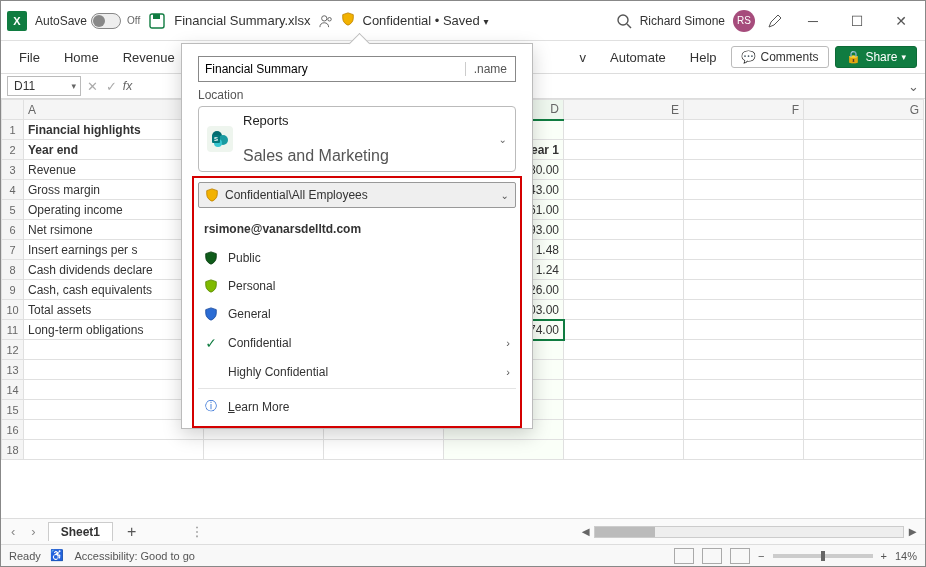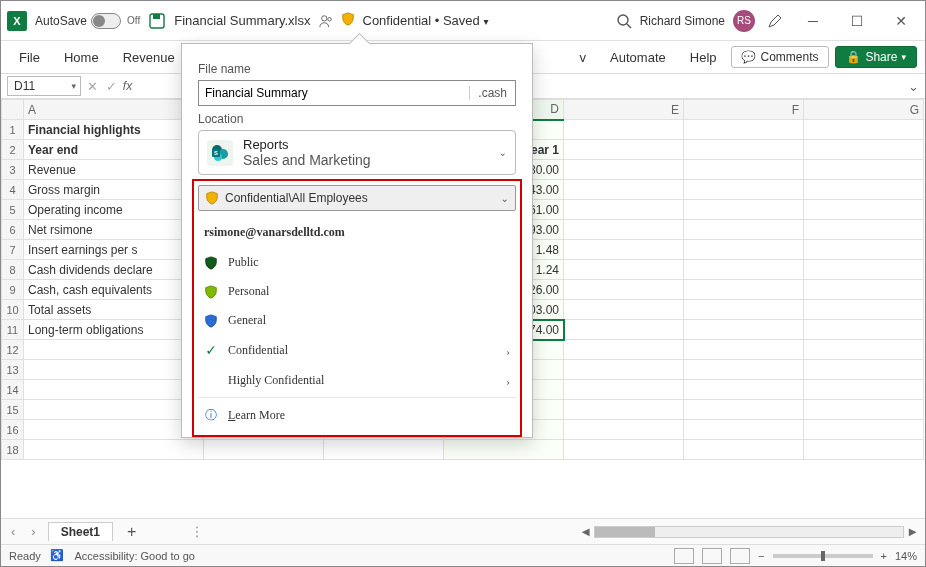--- a/index.html
+++ b/index.html
@@ -68,28 +68,28 @@
   
   .popover { position:absolute; top:42px; left:180px; width:352px; background:#fff; border:1px solid #bbb; box-shadow:0 6px 18px rgba(0,0,0,.18); padding:12px 16px 6px; z-index:50; }
   .popover::before { content:""; position:absolute; top:-8px; left:170px; width:14px; height:14px; background:#fff; border-left:1px solid #bbb; border-top:1px solid #bbb; transform:rotate(45deg); }
   .pop-label { font-size:12px; color:#555; margin:6px 0 4px; }
   .fname-row { display:flex; border:1px solid #888; height:26px; align-items:center; }
   .fname-row input { flex:1; border:none; padding:0 6px; font-size:12px; outline:none; }
   .fname-row .ext { padding:0 8px; border-left:1px solid #ccc; font-size:12px; color:#555; }
   .loc-box { border:1px solid #bbb; border-radius:4px; padding:6px 8px; display:flex; gap:10px; align-items:center; }
   .sp-icon { width:26px; height:26px; border-radius:4px; background:#eef5ee; display:flex; align-items:center; justify-content:center; color:#036c70; font-weight:bold; }
   .loc-text .t1 { font-size:13px; color:#222; }
-  .loc-text .t2 { font-size:14px; color:#555; }
+  .loc-text .t2 { font-size:16px; color:#555;margin-top:19px; }
   .loc-box .chev { margin-left:auto; color:#666; font-size:10px; }
 
   
   .sens-wrap { outline:2px solid #d40000; outline-offset:4px; margin-top:10px; padding-top:0; }
   .sens-select { border:1px solid #999; background:#efefef; height:26px; border-radius:2px; display:flex; align-items:center; gap:6px; padding:0 6px; font-size:12px; }
   .sens-select .chev { margin-left:auto; font-size:10px; color:#555; }
-  .sens-list { margin-top:6px;font-family:Liberation Serif, serif; }
+  .sens-list { margin-top:6px; }
   .sens-email { font-weight:bold; font-size:12px; padding:8px 6px; }
   .sens-item { display:flex; align-items:center; gap:10px; padding:7px 6px; font-size:12px; }
   .sens-item .chev { margin-left:auto; color:#555; font-size:11px; }
   .shield { width:14px; height:14px; display:inline-block; }
   .tick { color:#107c41; font-size:14px; width:14px; text-align:center; }
   .info { color:#2b6cd4; width:14px; text-align:center; }
   .sens-divider { border-top:1px solid #e4e4e4; margin:2px 0; }
 
   svg { display:block; }
 </style>
@@ -389,24 +389,23 @@
       <span>−</span>
       <span class="zoom-track">
           <span class="zoom-thumb"></span>
         </span>
       <span>+</span>
       <span>14%</span>
     </div>
   </div>
 
   <div class="popover">
-    <div class="pop-label">File name</div>
     <div class="fname-row">
       <input value="Financial Summary" style="">
-      <span class="ext">.cash</span>
+      <span class="ext">.name</span>
     </div>
 
     <div class="pop-label">Location</div>
     <div class="loc-box">
       <span class="sp-icon">
         <svg width="20" height="20" viewBox="0 0 20 20">
             <circle cx="7" cy="7" r="5" fill="#036c70"></circle>
             <circle cx="13" cy="11" r="5" fill="#1a9ba1"></circle>
             <circle cx="8" cy="14" r="4" fill="#37c6d0"></circle>
             <rect x="2" y="6" width="8" height="8" rx="1" fill="#03787c"></rect>

